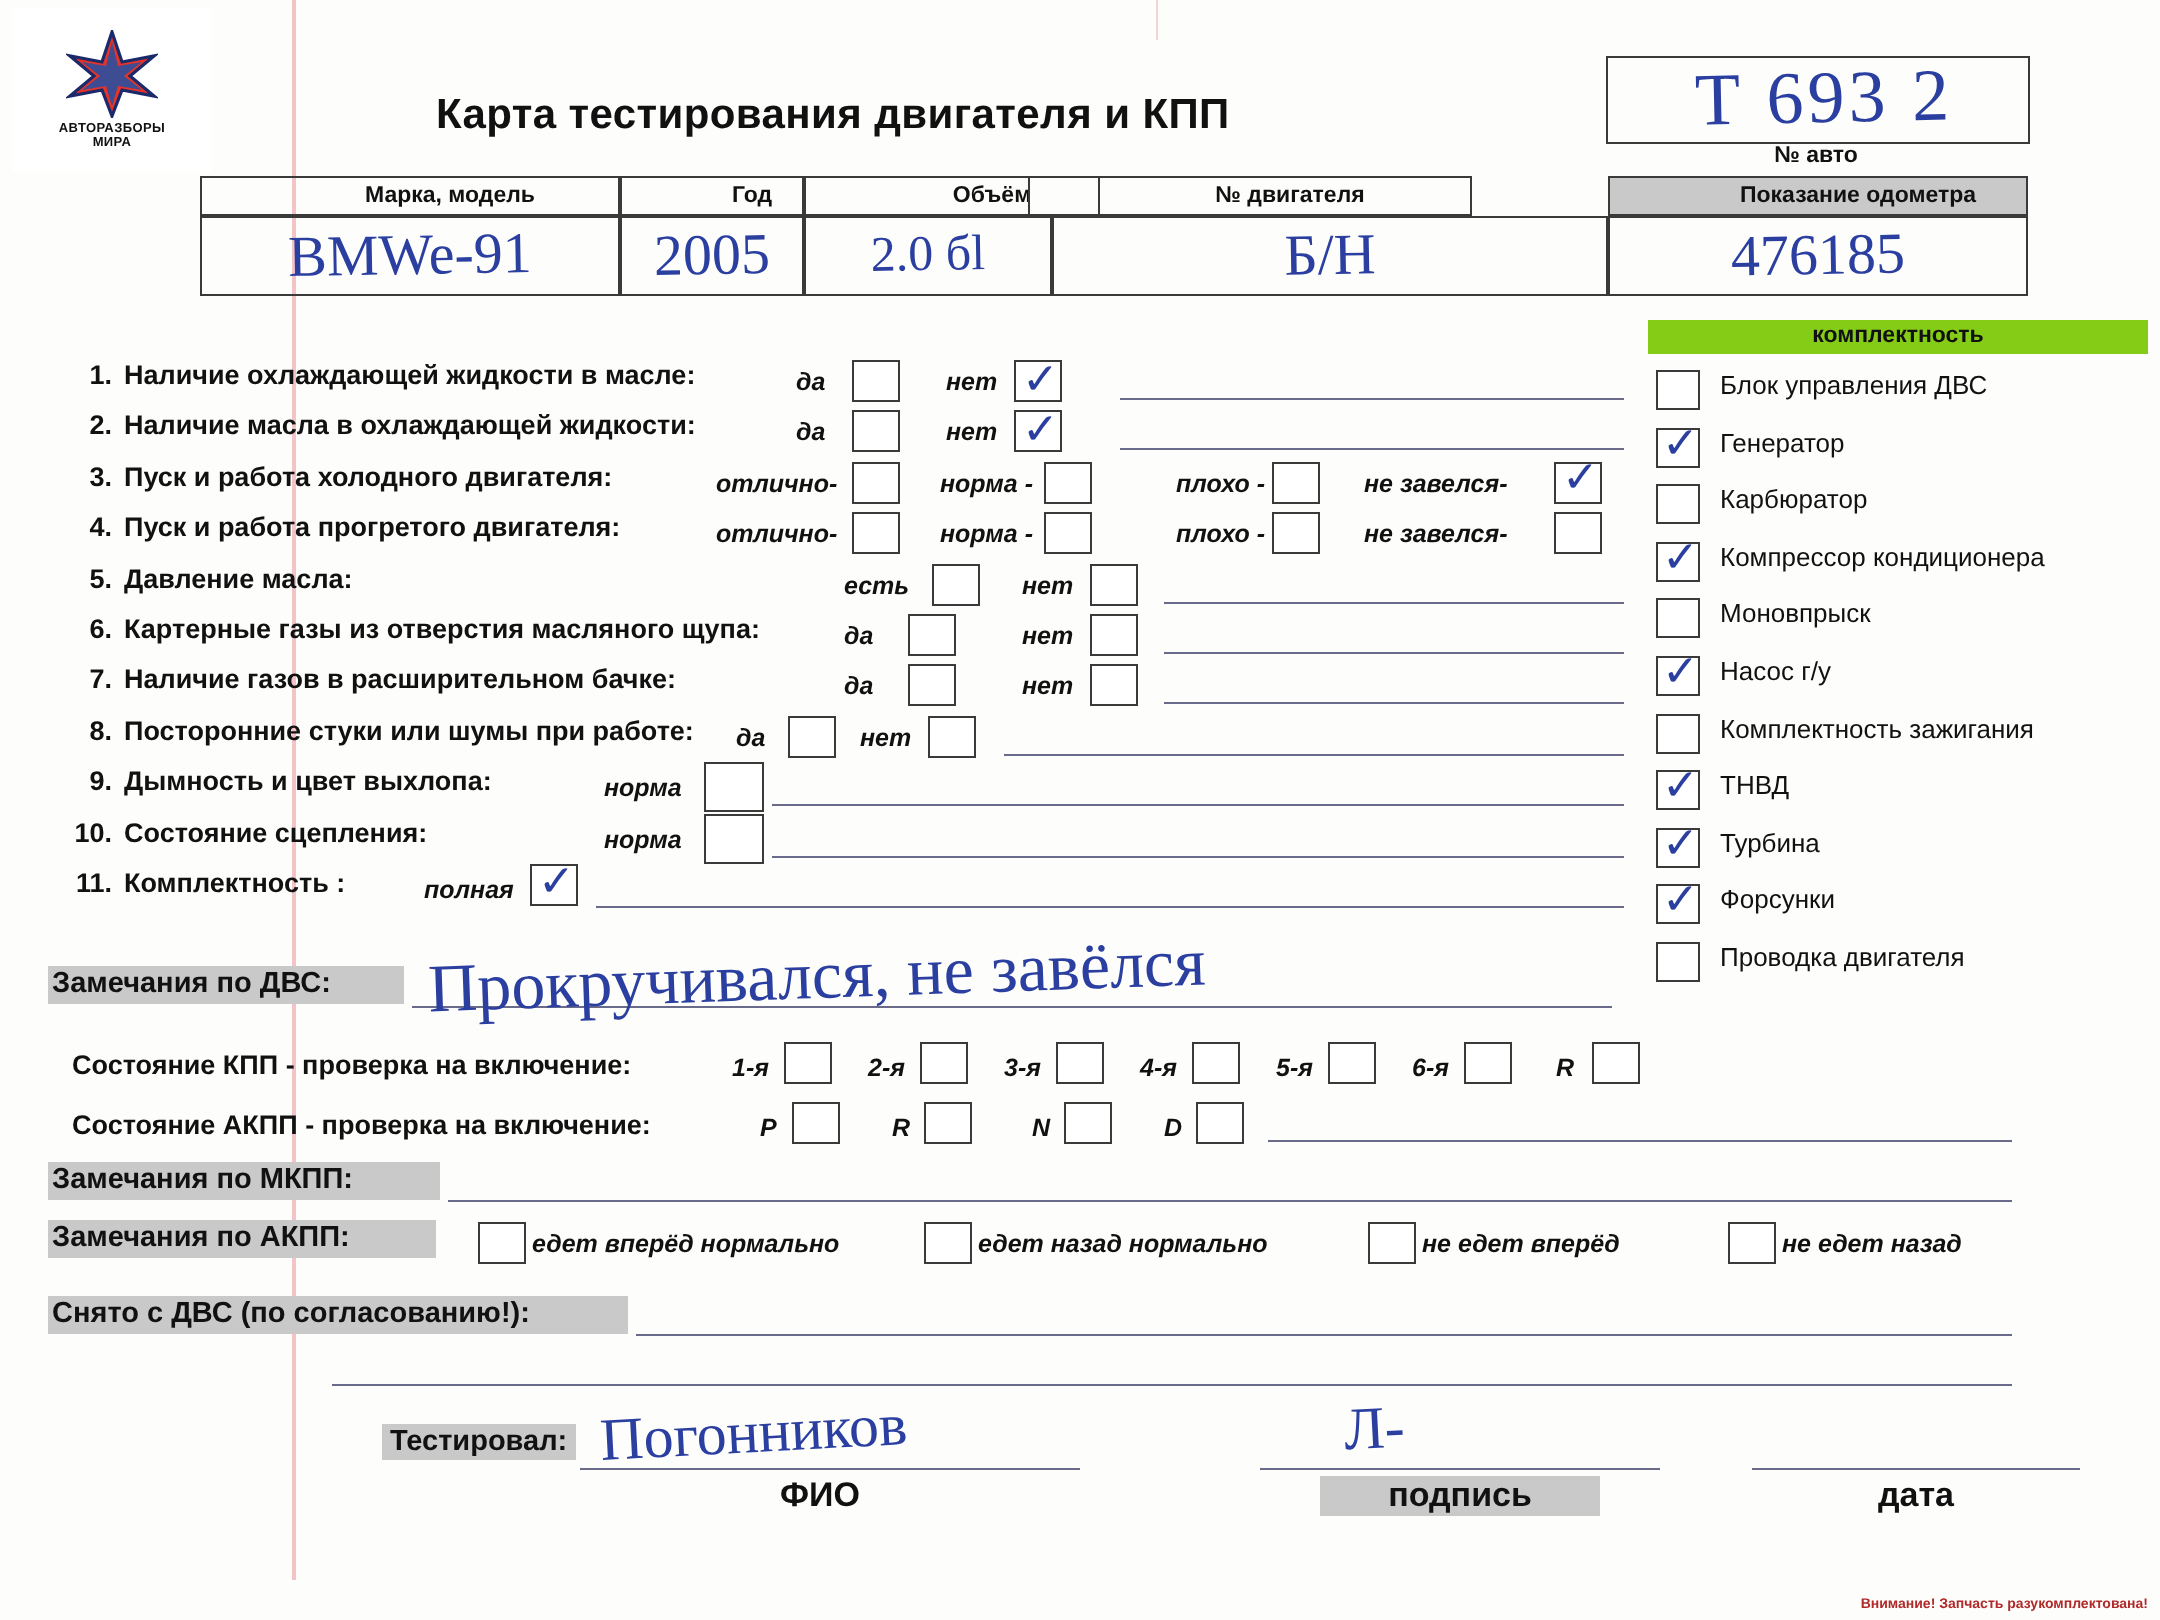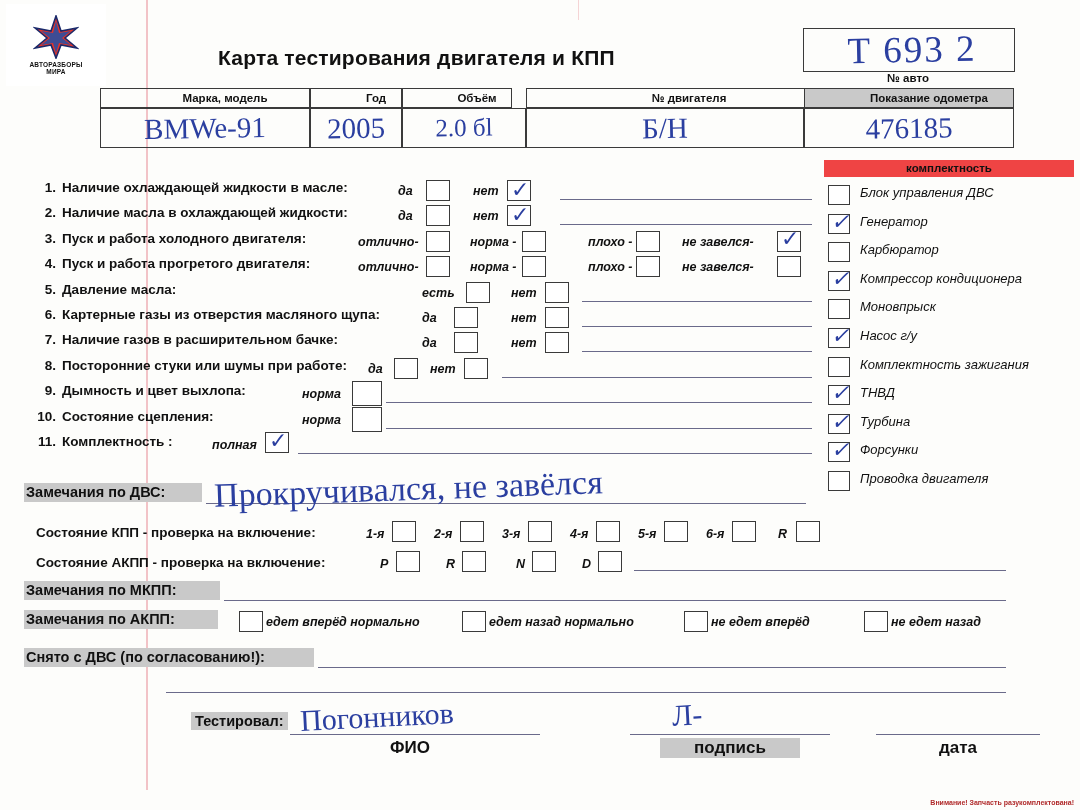--- a/index.html
+++ b/index.html
@@ -49,23 +49,23 @@
   .num{position:absolute;left:0;width:26px;text-align:right;font-weight:bold;}
   .lbl{position:absolute;left:32px;font-weight:bold;}
   .opt{position:absolute;font-style:italic;font-weight:bold;font-size:12.5px;}
   .box{position:absolute;width:24px;height:21px;border:1.5px solid #3a3a3a;box-sizing:border-box;background:#fff;}
   .line{position:absolute;height:1px;background:#6a6a8a;}
 
   .tick{position:absolute;font-family:"Liberation Serif",serif;color:#2b3fa0;font-size:22px;line-height:1;}
 
   
   .kpanel{position:absolute;left:824px;top:160px;width:250px;}
-  .ktitle{position:absolute;left:0;top:0;width:250px;height:17px;background:#ef4444;
+  .ktitle{position:absolute;left:0;top:0;width:250px;height:17px;background:#84cc16;
           font-size:11.5px;font-weight:bold;text-align:center;line-height:17px;}
-  .krow{position:relative;height:28.6px;font-style:italic;}
+  .krow{position:relative;height:28.6px;}
   .kbox{position:absolute;left:4px;top:3px;width:22px;height:20px;border:1.5px solid #3a3a3a;box-sizing:border-box;background:#fff;}
   .klbl{position:absolute;left:36px;top:3px;font-size:13px;}
 
   
   .band{position:absolute;height:19px;background:#c9c9c9;}
   .bandtxt{position:absolute;font-size:14.5px;font-weight:bold;}
   .gearlbl{position:absolute;font-size:13.5px;font-weight:bold;}
   .gopt{position:absolute;font-style:italic;font-weight:bold;font-size:12.5px;}
 
   .hwbig{position:absolute;font-family:"Liberation Serif",serif;color:#2b3fa0;font-size:34px;
@@ -100,22 +100,22 @@
 
   <h1 class="title">Карта тестирования двигателя  и КПП</h1>
 
   <div class="plate-box"></div>
   <div class="plate-val hand">Т 693 2</div>
   <div class="plate-label">№ авто</div>
 
   <div class="hdr">
     <div class="cell h" style="left:0;width:210px;">Марка, модель</div>
     <div class="cell h" style="left:210px;width:92px;">Год</div>
-    <div class="cell h" style="left:302px;width:110px;">Объём</div>
-    <div class="cell h" style="left:426px;width:286px;">№ двигателя</div>
+    <div class="cell h" style="left:302px;width:148px;">Объём</div>
+    <div class="cell h" style="left:414px;width:222px;">№ двигателя</div>
     <div class="cell h odo-head" style="left:704px;width:210px;">Показание одометра</div>
 
     <div class="cell v" style="left:0;width:210px;"></div>
     <div class="cell v" style="left:210px;width:92px;"></div>
     <div class="cell v" style="left:302px;width:124px;"></div>
     <div class="cell v" style="left:426px;width:278px;"></div>
     <div class="cell v" style="left:704px;width:210px;"></div>
 
     <div class="hv" style="left:0;width:210px;">BMWe-91</div>
     <div class="hv" style="left:210px;width:92px;">2005</div>

